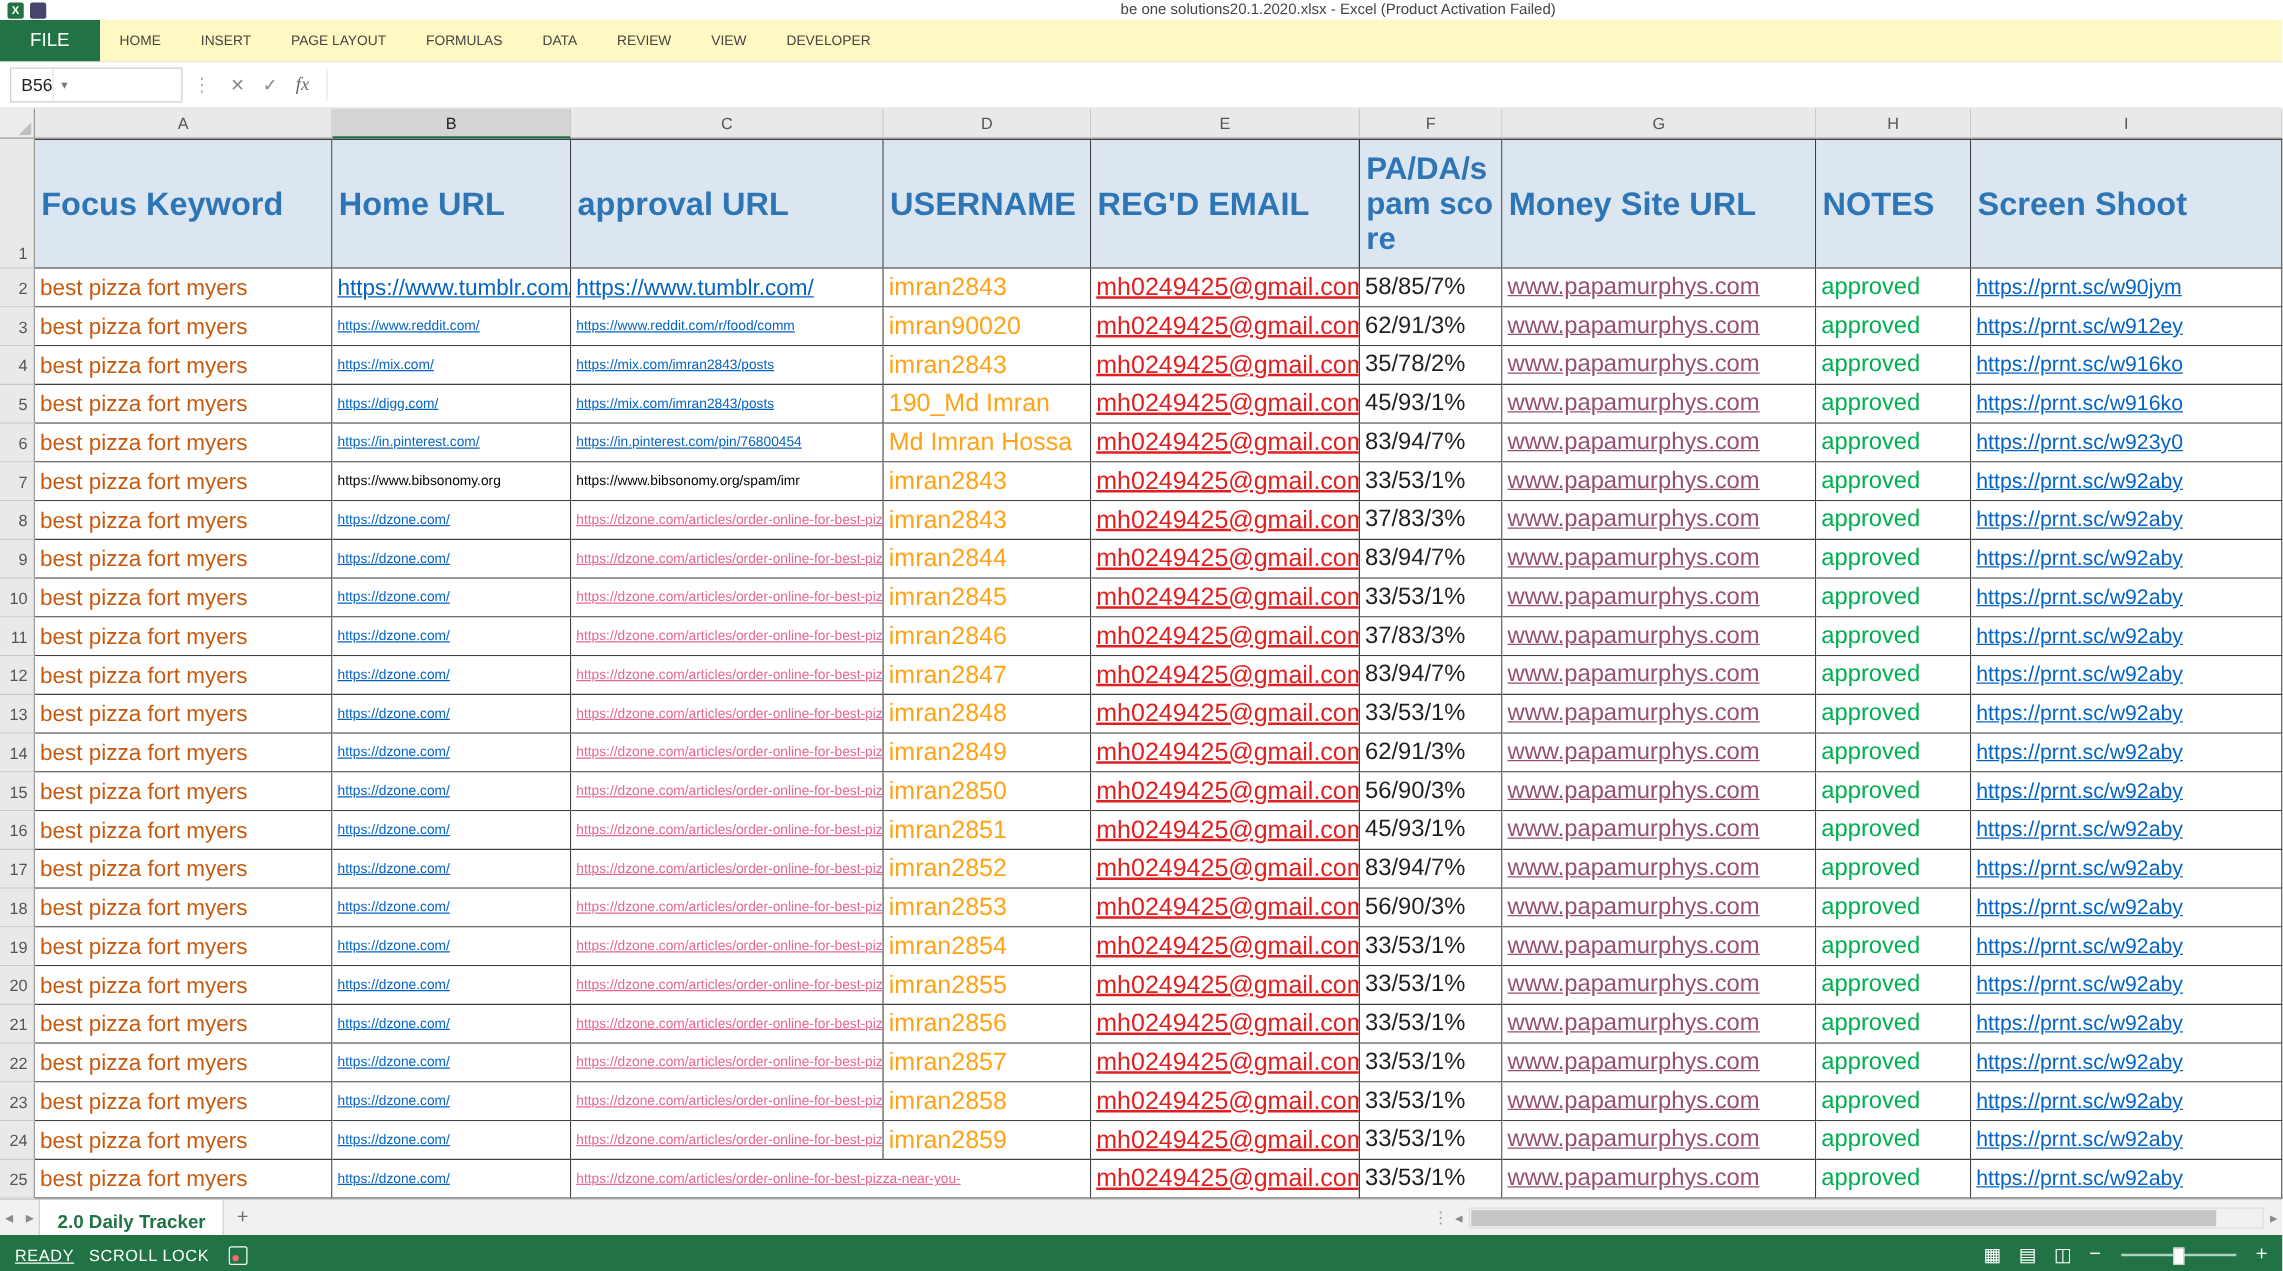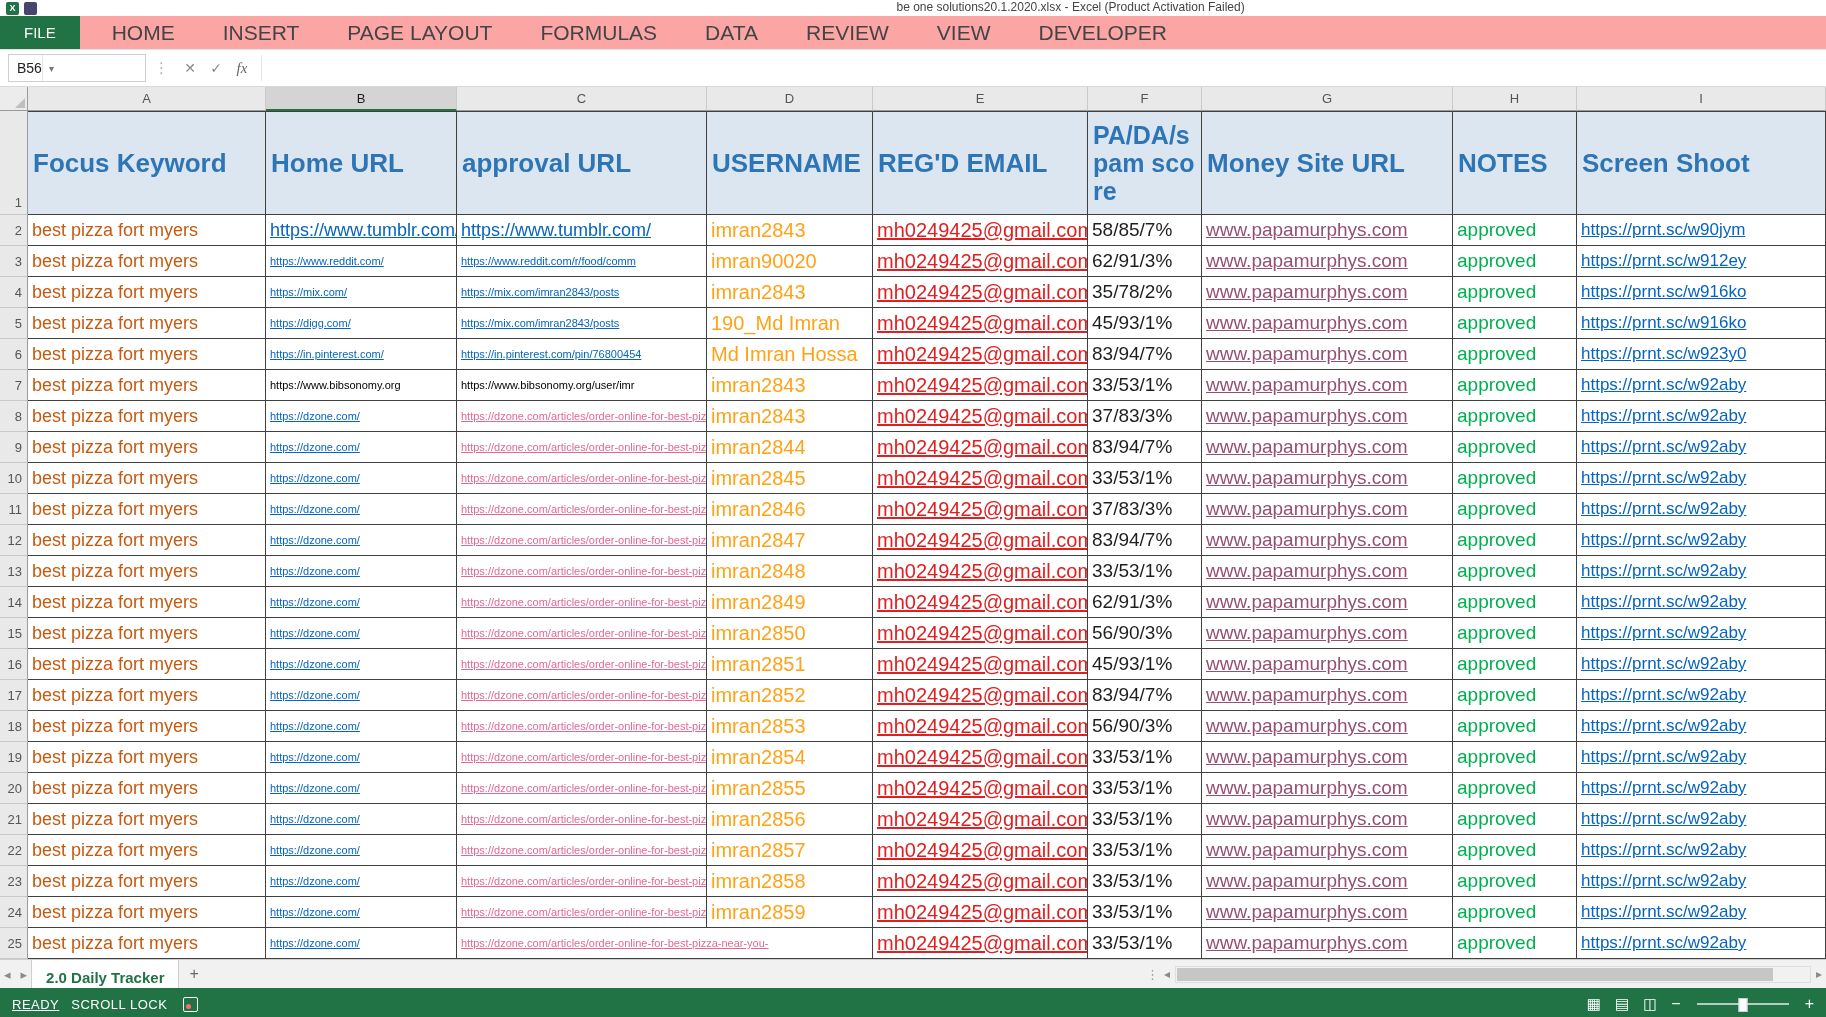--- a/index.html
+++ b/index.html
@@ -11,23 +11,23 @@
 
   
   .titlebar{height:16px;position:relative;background:#fff;display:flex;align-items:center;flex:0 0 auto;}
   .qat{display:flex;align-items:center;gap:5px;margin-left:6px;}
   .excel-logo{width:13px;height:13px;background:var(--accent,#217346);color:#fff;font-size:9px;font-weight:bold;
     display:flex;align-items:center;justify-content:center;border-radius:2px;}
   .qat-icon{width:13px;height:13px;background:#45456e;border-radius:2px;}
   .win-title{position:absolute;left:56%;transform:translateX(-50%);font-size:12px;color:#444;white-space:nowrap;top:0;margin-left:48px;}
 
   
-  .ribbon-tabs{height:33px;flex:0 0 auto;display:flex;align-items:stretch;background:#fca5a5;border-bottom:1px solid #e3e3e3;gap:16px;}
+  .ribbon-tabs{height:33px;flex:0 0 auto;display:flex;align-items:stretch;background:#fef9c3;border-bottom:1px solid #e3e3e3;}
   .file-tab{background:var(--accent,#217346);color:#fff;padding:0 24px;display:flex;align-items:center;font-size:15px;cursor:default;}
-  .rtab{padding:0 16px;display:flex;align-items:center;font-size:21px;color:#444;cursor:default;}
+  .rtab{padding:0 16px;display:flex;align-items:center;font-size:11px;color:#444;cursor:default;}
 
   
   .formula-row{height:36px;flex:0 0 auto;display:flex;align-items:center;background:#fff;border-bottom:1px solid #d9d9d9;padding-left:8px;}
   .name-box{width:128px;height:26px;border:1px solid #cfcfcf;background:#fff;display:flex;align-items:center;
     padding:0 0 0 8px;font-size:14px;color:#222;}
   .nb-arrow{color:#777;font-size:10px;border-left:1px solid #e6e6e6;height:100%;display:flex;align-items:center;padding:0 6px;}
   .fb-sep{color:#b0b0b0;margin:0 8px;font-size:15px;}
   .fb-btn{width:26px;text-align:center;color:#8a8a8a;font-size:14px;}
   .fb-fx{font-style:italic;font-family:"Liberation Serif","DejaVu Serif",serif;color:#666;font-size:15px;width:26px;text-align:center;}
   .formula-input{flex:1;height:26px;border-left:1px solid #e6e6e6;margin-left:6px;background:#fff;font-size:14px;}
@@ -203,21 +203,21 @@
     <div class="cell c user">Md Imran Hossa</div>
     <div class="cell c email">mh0249425@gmail.com</div>
     <div class="cell c score">83/94/7%</div>
     <div class="cell c money">www.papamurphys.com</div>
     <div class="cell c notes">approved</div>
     <div class="cell c shot">https://prnt.sc/w923y0</div>
 
     <div class="cell rh">7</div>
     <div class="cell c kw">best pizza fort myers</div>
     <div class="cell c plain-sm">https://www.bibsonomy.org</div>
-    <div class="cell c plain-sm">https://www.bibsonomy.org/user/imr</div>
+    <div class="cell c plain-sm">https://www.bibsonomy.org/spam/imr</div>
     <div class="cell c user">imran2843</div>
     <div class="cell c email">mh0249425@gmail.com</div>
     <div class="cell c score">33/53/1%</div>
     <div class="cell c money">www.papamurphys.com</div>
     <div class="cell c notes">approved</div>
     <div class="cell c shot">https://prnt.sc/w92aby</div>
 
     <div class="cell rh">8</div>
     <div class="cell c kw">best pizza fort myers</div>
     <div class="cell c link-sm">https://dzone.com/</div>

